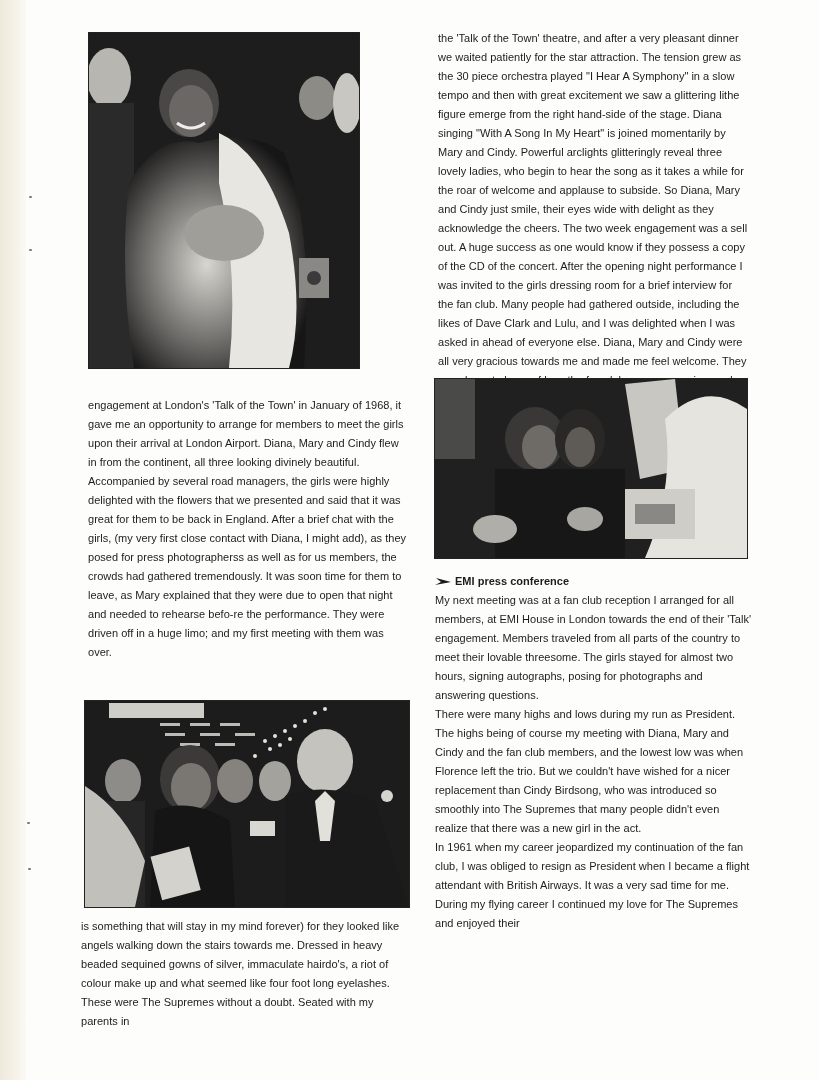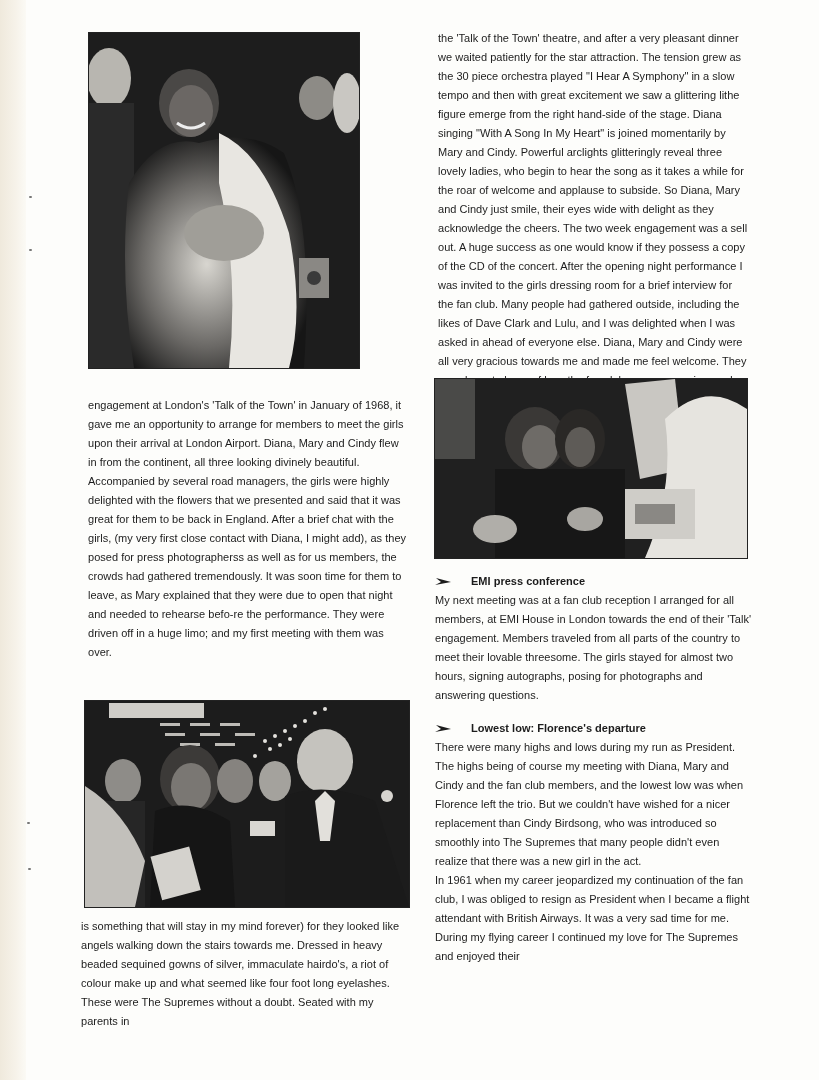--- a/index.html
+++ b/index.html
@@ -9,21 +9,21 @@
     font-family:"Liberation Sans", sans-serif;
     color:#1c1c1c;
   }
   .binding {
     position:absolute; left:0; top:0; width:26px; height:1080px;
     background:linear-gradient(to right,#efe9dc 0%,#f6f2e9 60%,#fbfaf5 100%);
   }
   .speck { position:absolute; width:3px; height:2px; background:#777; border-radius:1px; }
   .col { position:absolute; font-size:11px; line-height:19px; letter-spacing:0.02px; }
   .col p { margin:0; white-space:pre-line; }
-  .head { font-weight:bold; display:flex; align-items:center; gap:20px; margin-top:14px;text-align:center; }
+  .head { font-weight:bold; display:flex; align-items:center; gap:4px; margin-top:14px;text-align:center; }
   .arrow { display:inline-block; width:16px; height:8px; }
   .photo {
     position:absolute; border:1px solid #222; box-sizing:border-box; overflow:hidden;
     background:#1a1a1a;
   }
   .folio { position:absolute; right:76px; top:1088px; font-weight:bold; font-size:14px; letter-spacing:0.3px; }
 </style>
 </head>
 <body>
 
@@ -134,24 +134,18 @@
 
 <div class="col" style="left:435px;top:572px;width:318px;">
   <div class="head" style="margin-top:0;">
     <svg class="arrow" viewBox="0 0 16 8">
         <path d="M0 7 L16 4 L1 0 L6 4 Z" fill="#1c1c1c"></path>
       </svg>
     <span>EMI press conference</span>
   </div>
   <p>My next meeting was at a fan club reception I arranged for all members, at EMI House in London towards the end of their 'Talk' engagement. Members traveled from all parts of the country to meet their lovable threesome. The girls stayed for almost two hours, signing autographs, posing for photographs and answering questions.</p>
 
-  <div class="head">
-    <svg class="arrow" viewBox="0 0 16 8">
-        <path d="M0 7 L16 4 L1 0 L6 4 Z" fill="#1c1c1c"></path>
-      </svg>
-    <span>Lowest low: Florence's departure</span>
-  </div>
   <p>There were many highs and lows during my run as President. The highs being of course my meeting with Diana, Mary and Cindy and the fan club members, and the lowest low was when Florence left the trio. But we couldn't have wished for a nicer replacement than Cindy Birdsong, who was introduced so smoothly into The Supremes that many people didn't even realize that there was a new girl in the act.</p>
 
   <p>In 1961 when my career jeopardized my continuation of the fan club, I was obliged to resign as President when I became a flight attendant with British Airways. It was a very sad time for me. During my flying career I continued my love for The Supremes and enjoyed their</p>
 </div>
 
 <div class="folio">7 ROSS</div>
 
 </body></html>

